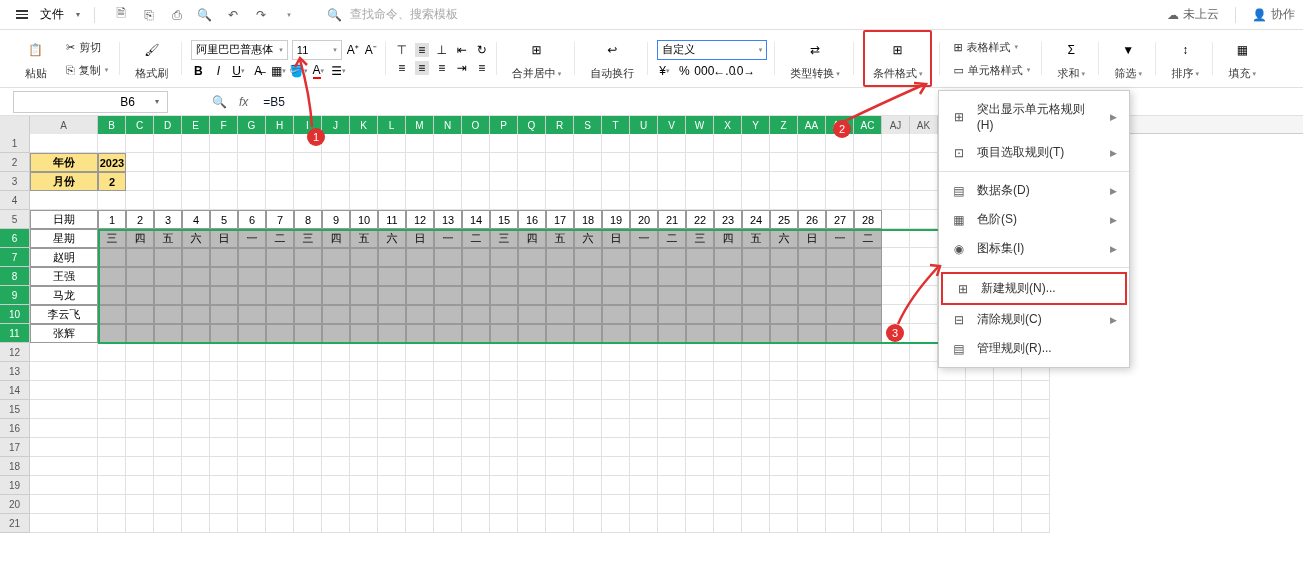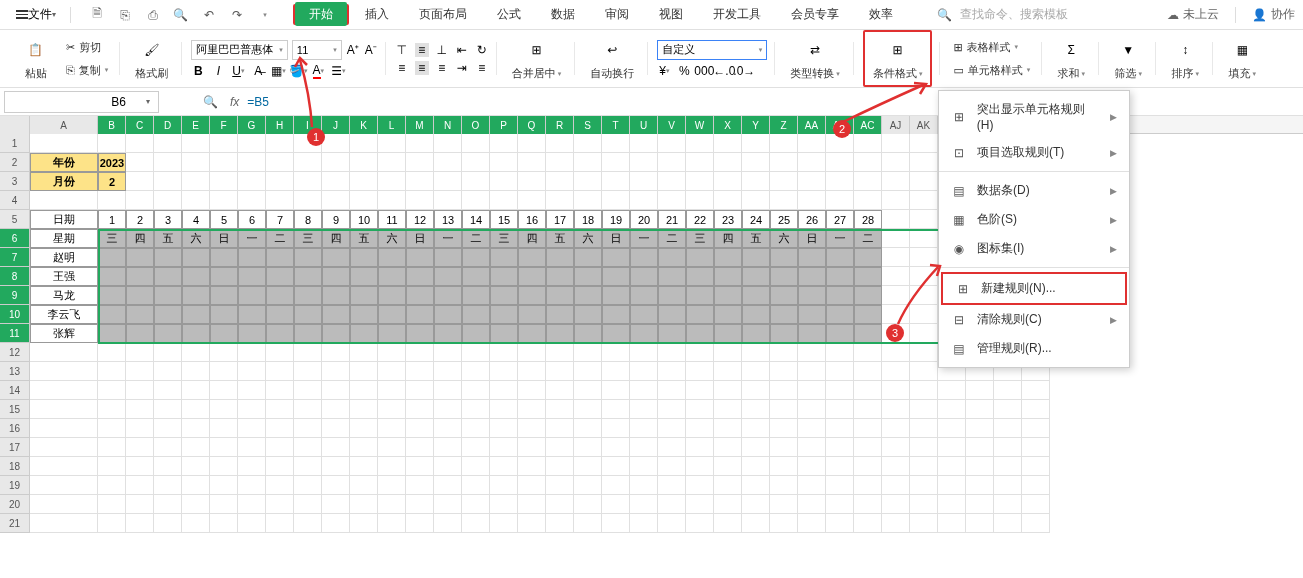--- a/index.html
+++ b/index.html
@@ -1,19 +1,19 @@
 <!DOCTYPE html>
 <html><head>
   <meta charset="utf-8">
   <style>
     * { margin: 0; padding: 0; box-sizing: border-box; font-family: "Microsoft YaHei", sans-serif; }
     body { background: #fff; font-size: 12px; width: 1303px; height: 578px; overflow: hidden; position: relative; }
     
     .top-bar { display: flex; align-items: center; height: 30px; padding: 0 8px; border-bottom: 1px solid #e0e0e0; }
-    .file-menu { display: flex; align-items: center; gap: 0; padding: 4px 8px; cursor: pointer; }
+    .file-menu { display: flex; align-items: center; gap: 12px; padding: 4px 8px; cursor: pointer; }
     .hamburger { display: flex; flex-direction: column; gap: 2px; }
     .hamburger span { width: 12px; height: 1.5px; background: #333; }
     .dropdown-arrow { font-size: 8px; color: #666; }
     
     .quick-icons { display: flex; gap: 12px; margin-left: 12px; align-items: center; }
     .quick-icon { width: 16px; height: 16px; display: flex; align-items: center; justify-content: center; color: #555; cursor: pointer; }
     
     .tabs { display: flex; gap: 2px; margin-left: 20px; align-items: center; }
     .tab { padding: 5px 14px; cursor: pointer; color: #333; position: relative; }
     .tab.active { background: #22a95e; color: #fff; border-radius: 2px; }
@@ -39,25 +39,25 @@
     .font-size-select { display: flex; align-items: center; border: 1px solid #ccc; padding: 1px 4px; background: #fff; height: 20px; width: 50px; font-size: 11px; cursor: pointer; justify-content: space-between; }
     
     .row-icons { display: flex; gap: 6px; }
     
     .format-select { display: flex; align-items: center; border: 1px solid #3b82f6; padding: 1px 4px; background: #fff; height: 20px; width: 110px; font-size: 11px; cursor: pointer; justify-content: space-between; }
     
     .highlighted-group { border: 2px solid #e03030; border-radius: 2px; padding: 2px; }
     
     .red-box-tab { border: 2px solid #e03030; border-radius: 2px; padding: 0; }
     
-    .formula-bar { display: flex; align-items: center; height: 28px; border-bottom: 1px solid #e0e0e0; }
+    .formula-bar { display: flex; align-items: center; height: 28px; border-bottom: 1px solid #e0e0e0; padding-left: 9px; }
     .name-box { width: 155px; border: 1px solid #ccc; height: 22px; display: flex; align-items: center; justify-content: flex-end; padding: 0 8px; background: #fff; margin: 0 4px; }
     .name-box-arrow { margin-left: 20px; font-size: 8px; color: #666; }
     .formula-icons { display: flex; gap: 12px; margin-left: 40px; align-items: center; color: #666; }
-    .formula-input { margin-left: 8px; color: #0369a1; }
+    .formula-input { margin-left: 15px; color: #0f172a; }
     
     .grid-area { position: relative; overflow: hidden; }
     .col-headers { display: flex; height: 18px; background: #f5f5f5; border-bottom: 1px solid #ccc; }
     .corner { width: 30px; height: 18px; border-right: 1px solid #ccc; background: #e8e8e8; }
     .col-header { width: 28px; height: 18px; border-right: 1px solid #ccc; display: flex; align-items: center; justify-content: center; font-size: 10px; color: #555; background: #e8e8e8; }
     .col-header.wide { width: 68px; }
     .col-header.selected { background: #22a95e; color: #fff; }
     
     .grid-body { display: flex; }
     .row-headers { display: flex; flex-direction: column; width: 30px; }
@@ -103,32 +103,20 @@
   <div class="quick-icons">
     <span class="quick-icon">🗎</span>
     <span class="quick-icon">⎘</span>
     <span class="quick-icon">⎙</span>
     <span class="quick-icon">🔍</span>
     <span class="quick-icon">↶</span>
     <span class="quick-icon">↷</span>
     <span class="quick-icon tiny-arrow">▾</span>
   </div>
 
-  <div class="tabs">
-    <span class="red-box-tab"><span class="tab active">开始</span></span>
-    <span class="tab">插入</span>
-    <span class="tab">页面布局</span>
-    <span class="tab">公式</span>
-    <span class="tab">数据</span>
-    <span class="tab">审阅</span>
-    <span class="tab">视图</span>
-    <span class="tab">开发工具</span>
-    <span class="tab">会员专享</span>
-    <span class="tab">效率</span>
-  </div>
 
   <div class="search-area">
     <span>🔍</span>
     <span>查找命令、搜索模板</span>
   </div>
 
   <div class="right-info">
     <div class="cloud-status">
       <span>☁</span>
       <span>未上云</span>

